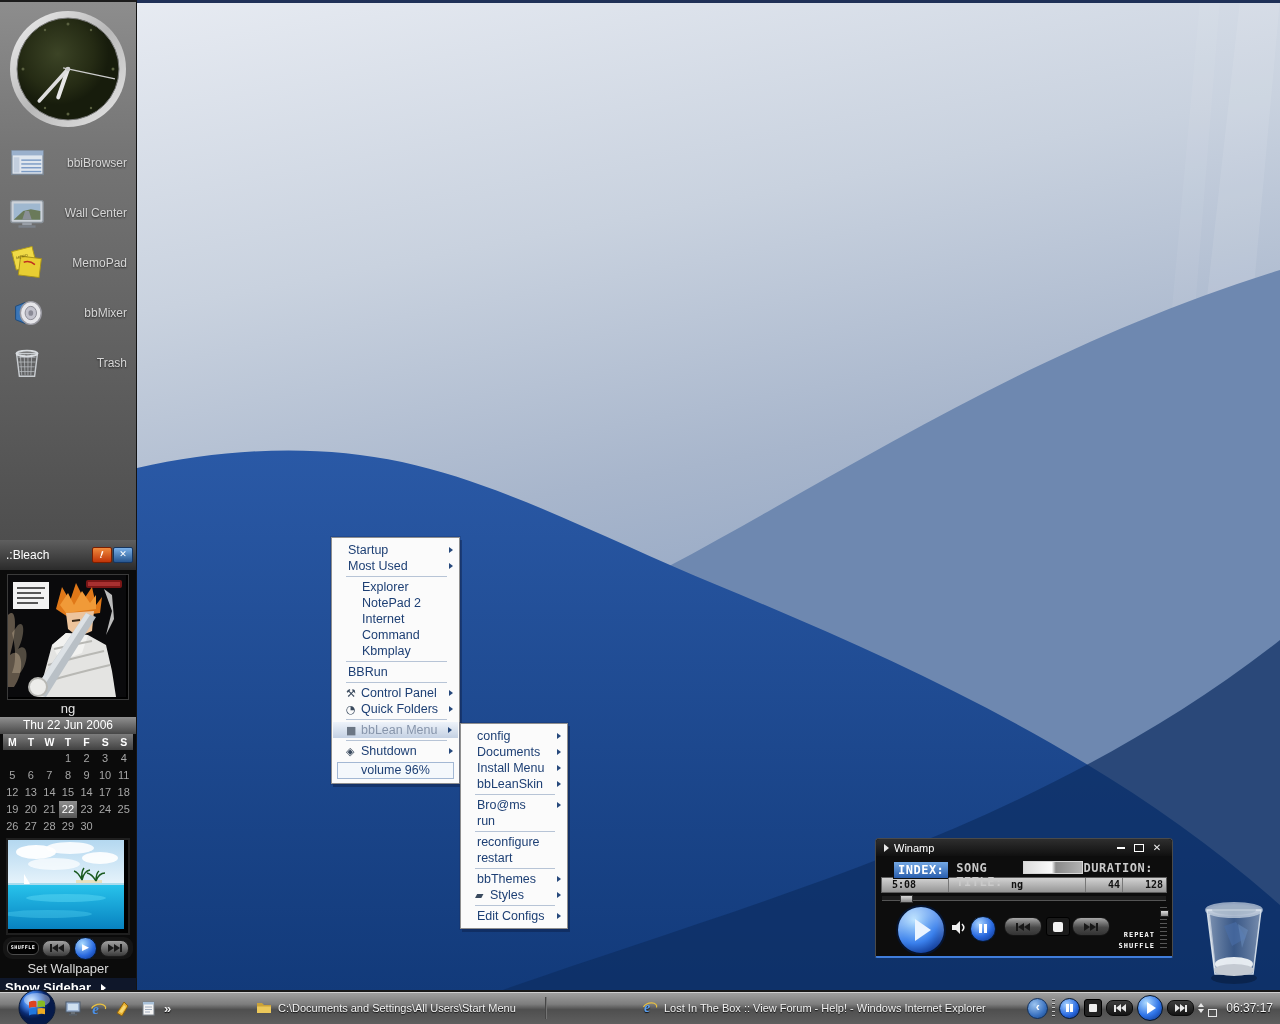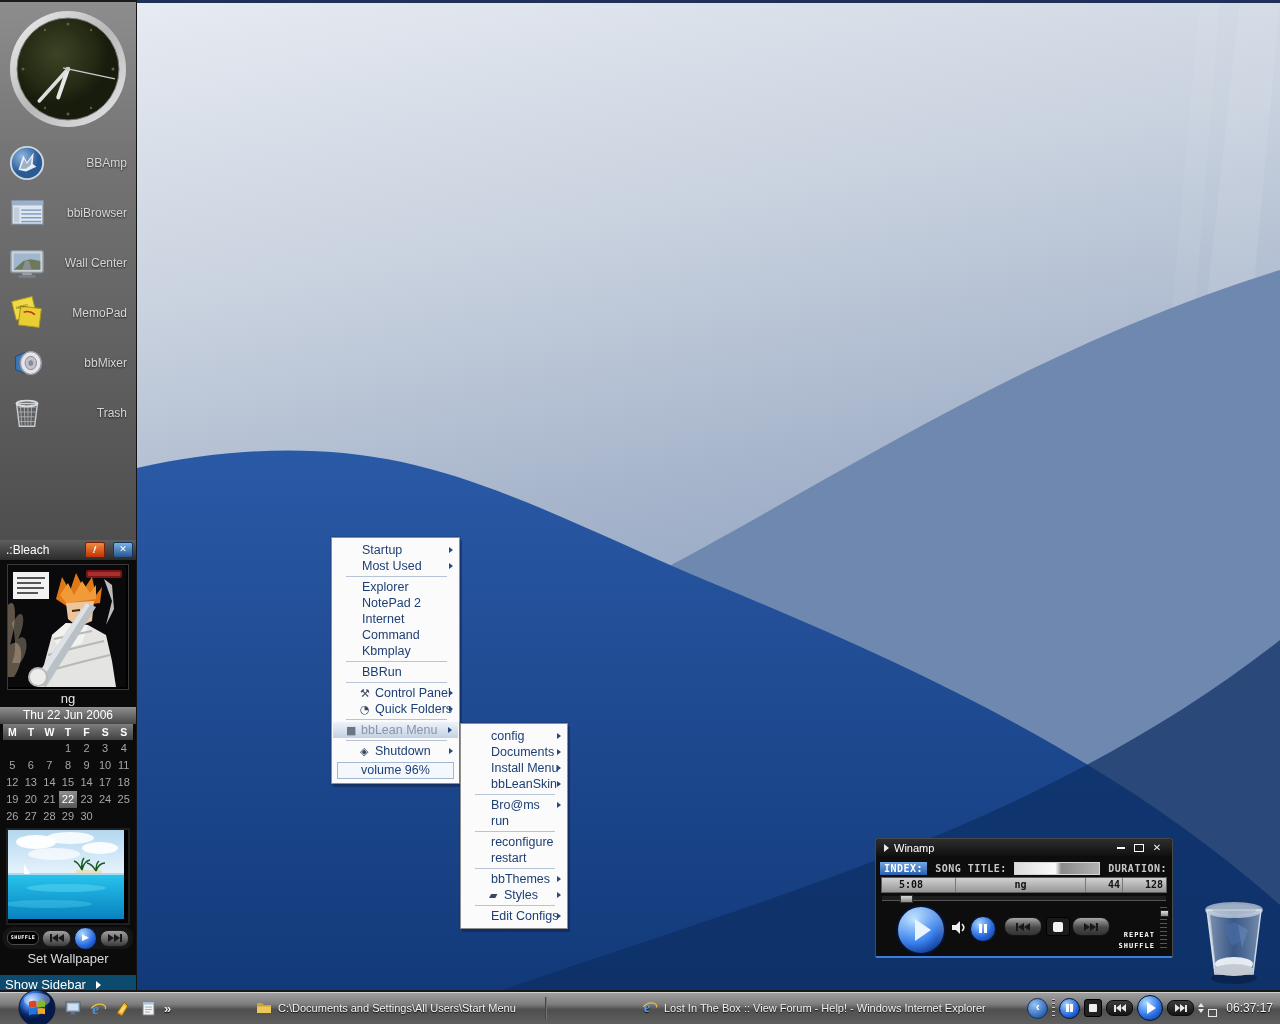--- a/index.html
+++ b/index.html
@@ -13,22 +13,22 @@
            background:linear-gradient(180deg,#8d8d8d 0%,#757575 15%,#5c5c5c 40%,#414141 68%,#2a2a2a 100%);
            border-right:1px solid #141414;border-top:2px solid #1c1c1c;}
   .clock-area{height:136px;display:flex;align-items:center;justify-content:center;}
   .dock-item{height:50px;display:flex;align-items:center;cursor:pointer;}
   .dock-icon{width:54px;display:flex;justify-content:center;align-items:center;}
   .dock-label{flex:1;text-align:right;padding-right:9px;color:#d6d6d6;font-size:12px;
               text-shadow:0 1px 2px rgba(0,0,0,.7);}
   
   .bleach{position:absolute;left:0;top:538px;width:136px;height:454px;background:#0b0b0b;
           display:flex;flex-direction:column;}
-  .bleach-title{height:20px;flex:none;background:linear-gradient(180deg,#5f5f5f,#2b2b2b);
-                color:#fff;font-size:12px;display:flex;align-items:center;padding:0 3px 0 6px;gap:8px;}
+  .bleach-title{height:30px;flex:none;background:linear-gradient(180deg,#5f5f5f,#2b2b2b);
+                color:#fff;font-size:12px;display:flex;align-items:center;padding:0 3px 0 6px;gap:1px;}
   .bt-label{flex:1;line-height:18px;}
   .tb-btn{width:18px;height:14px;border-radius:2px;font-size:9px;color:#fff;text-align:center;
           line-height:13px;cursor:pointer;}
   .btn-pin{background:linear-gradient(180deg,#f08a3c,#c03408);border:1px solid #7a1f00;
            font-weight:bold;transform:none;}
   .btn-pin i{display:inline-block;font-style:normal;transform:rotate(18deg);font-size:10px;}
   .btn-close{background:linear-gradient(180deg,#7ab0e8,#27568f);border:1px solid #16355e;}
   .album-wrap{flex:none;margin:4px auto 0;width:120px;height:124px;background:#000;border:1px solid #3a3a3a;}
   .song-row{flex:none;height:17px;color:#e4e4e4;font-size:13px;text-align:center;line-height:17px;}
   .date-row{flex:none;height:17px;background:linear-gradient(180deg,#909090,#474747);
@@ -45,31 +45,31 @@
                  display:flex;align-items:center;justify-content:center;gap:3px;}
   .wc-shuffle{width:30px;height:12px;background:#020202;border:1px solid #4a4a4a;border-radius:6px;
               color:#fff;font-family:"DejaVu Sans Mono",monospace;font-size:5px;font-weight:bold;
               line-height:11px;text-align:center;overflow:hidden;letter-spacing:.5px;cursor:pointer;}
   .wc-pill{width:27px;height:15px;border-radius:8px;background:linear-gradient(180deg,#a2a2a2,#3a3a3a);
            border:1px solid #1c1c1c;display:flex;align-items:center;justify-content:center;cursor:pointer;}
   .wc-play{width:21px;height:21px;border-radius:50%;
            background:radial-gradient(circle at 35% 28%,#aadcff,#2a6ae0 58%,#082a7a);
            border:1px solid #061830;color:#fff;font-size:9px;line-height:19px;text-align:center;cursor:pointer;}
   .set-wall{flex:none;height:19px;color:#dadada;font-size:13px;text-align:center;line-height:19px;cursor:pointer;}
-  .show-sidebar{flex:none;margin-top:auto;height:19px;background:#0c4a6e;color:#fff;font-size:13px;
-                line-height:19px;padding-left:5px;cursor:pointer;}
+  .show-sidebar{flex:none;margin-top:auto;height:19px;background:#0f172a;color:#fff;font-size:13px;
+                line-height:19px;padding-left:5px;cursor:pointer;font-weight:bold;}
   .show-sidebar .arr{display:inline-block;margin-left:10px;width:0;height:0;
                 border-left:5px solid #fff;border-top:4px solid transparent;border-bottom:4px solid transparent;}
   
   .menu{position:absolute;background:#fbfbfb;border:1px solid #8f8f8f;padding:4px 0;
         font-size:12.5px;color:var(--menu-text,#1d3f74);
         box-shadow:0 0 0 1px rgba(18,40,90,.25),2px 3px 0 rgba(10,25,60,.4);z-index:5;}
   .main-menu{left:331px;top:537px;width:127px;}
   .sub-menu{left:460px;top:723px;width:106px;}
-  .menu-item{position:relative;height:16px;line-height:16px;padding-left:30px;white-space:nowrap;cursor:pointer;}
+  .menu-item{position:relative;height:16px;line-height:16px;padding-left:16px;white-space:nowrap;cursor:pointer;}
   .menu-item.indent{padding-left:30px;}
   .mi-icon{display:inline-block;width:15px;margin-left:-2px;font-family:"DejaVu Sans",sans-serif;
            font-size:11px;color:#3a4a5e;}
   .menu-item.highlight{background:linear-gradient(180deg,#eef3fa,#c4d1e3);
            color:var(--menu-highlight-text,#8795ab);margin:0 1px;padding-left:15px;}
   .menu-item.highlight .mi-icon{color:#6b7684;}
   .mi-arrow{position:absolute;right:6px;top:5px;width:0;height:0;border-left:4px solid #27497c;
             border-top:3px solid transparent;border-bottom:3px solid transparent;}
   .menu-sep{height:1px;background:#b7c4d6;margin:2px 12px 2px 14px;}
   .menu-item.boxed{margin:3px 5px 0;border:1px solid #a3b8d4;background:#f4f8fc;text-align:center;
@@ -78,32 +78,32 @@
   .winamp{position:absolute;left:875px;top:838px;width:296px;height:117px;background:#0d0d0d;
           border:1px solid #4a4a4a;border-bottom:2px solid #3f7ddb;border-radius:4px 4px 2px 2px;z-index:4;}
   .wa-title{height:17px;background:linear-gradient(180deg,#2e2e2e,#101010);display:flex;
             align-items:center;color:#fff;font-size:11px;padding:0 6px 0 8px;border-radius:4px 4px 0 0;}
   .wa-tri{width:0;height:0;border-left:5px solid #e8e8e8;border-top:4px solid transparent;
           border-bottom:4px solid transparent;margin-right:5px;}
   .wa-name{flex:1;}
   .wa-btn{width:18px;text-align:center;color:#f0f0f0;cursor:pointer;font-size:10px;line-height:15px;}
   .wa-btn .bar{display:inline-block;width:8px;height:2px;background:#fff;vertical-align:middle;}
   .wa-btn .box{display:inline-block;width:8px;height:6px;border:1.5px solid #fff;vertical-align:middle;}
-  .wa-info{display:flex;align-items:center;margin:5px 3px 0;height:14px;
-           font-family:"DejaVu Sans Mono",monospace;font-size:10px;font-weight:bold;letter-spacing:.5px;}
+  .wa-info{display:flex;align-items:flex-start;margin:5px 17px 0;height:14px;
+           font-family:"DejaVu Sans Mono",monospace;font-size:12px;font-weight:bold;letter-spacing:.5px;}
   .wa-index{background:linear-gradient(180deg,#74a8e4,#2a5fae);border:1px solid #0c0c0c;color:#fff;
             padding:1px 4px;cursor:pointer;}
   .wa-lab{color:#c9c9c9;margin-left:7px;}
   .wa-progress{width:84px;height:11px;margin-left:7px;border:1px solid #d6d6d6;
             background:linear-gradient(90deg,#dcdcdc,#fafafa 48%,#8a8a8a 55%,#b2b2b2);cursor:pointer;}
   .wa-lab.dur{margin-left:auto;margin-right:2px;}
   .wa-values{display:flex;margin:2px 5px 0;height:14px;border:1px solid #5d5d5d;
              background:linear-gradient(180deg,#d2d2d2,#969696);
              font-family:"DejaVu Sans Mono",monospace;font-size:10px;font-weight:bold;color:#111;}
-  .wa-time{width:56px;padding-left:17px;border-right:1px solid #777;line-height:14px;}
+  .wa-time{width:56px;padding-left:10px;border-right:1px solid #777;line-height:14px;}
   .wa-song{flex:1;text-align:center;line-height:14px;}
   .wa-num{width:34px;text-align:right;border-left:1px solid #777;line-height:14px;padding-right:2px;}
   .wa-num2{width:40px;text-align:right;border-left:1px solid #777;line-height:14px;padding-right:3px;}
   .wa-slider{margin:3px 6px 0;height:4px;background:#1d1d1d;border-bottom:1px solid #555;position:relative;cursor:pointer;}
   .wa-slider .thumb{position:absolute;left:18px;top:-1px;width:11px;height:6px;background:linear-gradient(180deg,#d8d8d8,#8a8a8a);border:1px solid #333;}
   .wa-deck{position:relative;height:56px;}
   .wa-play{position:absolute;left:20px;top:4px;width:46px;height:46px;border-radius:50%;cursor:pointer;
            background:radial-gradient(circle at 35% 28%,#b8e2ff,#3a80ec 52%,#0a2f88 85%);
            border:2px solid #06142e;box-shadow:inset 0 10px 10px rgba(255,255,255,.25);}
   .wa-play .tri{position:absolute;left:17px;top:12px;width:0;height:0;border-left:16px solid #eaf4ff;
@@ -230,36 +230,20 @@
       <line x1="67" y1="65" x2="67" y2="35" stroke="#e8e8e8" stroke-width="4" stroke-linecap="round" transform="rotate(199 67 65)"></line>
       <line x1="67" y1="65" x2="67" y2="22" stroke="#dedede" stroke-width="3.5" stroke-linecap="round" transform="rotate(222 67 65)"></line>
       <line x1="67" y1="70" x2="67" y2="17" stroke="#cccccc" stroke-width="1.3" transform="rotate(102 67 65)"></line>
       <circle cx="67" cy="65" r="2.2" fill="#ccc"></circle>
     </svg>
   </div>
   <div id="dock">
       <div class="dock-item">
         <span class="dock-icon">
           <svg width="38" height="38" viewBox="0 0 40 40">
-            <defs>
-              <radialGradient id="gw1" cx="35%" cy="30%">
-                <stop offset="0" stop-color="#8fb8e0"></stop>
-                <stop offset="1" stop-color="#2a5a96"></stop>
-              </radialGradient>
-            </defs>
-            <circle cx="20" cy="20" r="17" fill="url(#gw1)" stroke="#cdd8e2" stroke-width="2"></circle>
-            <path d="M11,27 L16,12 L20,19 L27,9 L26,21 L30,24 L19,29 Z" fill="#e8eef4"></path>
-            <path d="M13,26 L17,16 L20,21 L25,14 L24,22 L19,26 Z" fill="#9ab0c4"></path>
-          </svg>
-        </span>
-        <span class="dock-label">BBAmp</span>
-      </div>
-      <div class="dock-item">
-        <span class="dock-icon">
-          <svg width="38" height="38" viewBox="0 0 40 40">
             <rect x="4" y="7" width="33" height="25" fill="#dfe6ee" stroke="#7a8694" stroke-width="1.5"></rect>
             <rect x="4" y="7" width="33" height="5" fill="#9ab0cc"></rect>
             <rect x="6" y="14" width="6" height="16" fill="#c2cede"></rect>
             <g stroke="#7a9ac4" stroke-width="1.5">
               <line x1="14" y1="17" x2="35" y2="17"></line>
               <line x1="14" y1="21" x2="35" y2="21"></line>
               <line x1="14" y1="25" x2="35" y2="25"></line>
               <line x1="14" y1="29" x2="35" y2="29"></line>
             </g>
           </svg>

